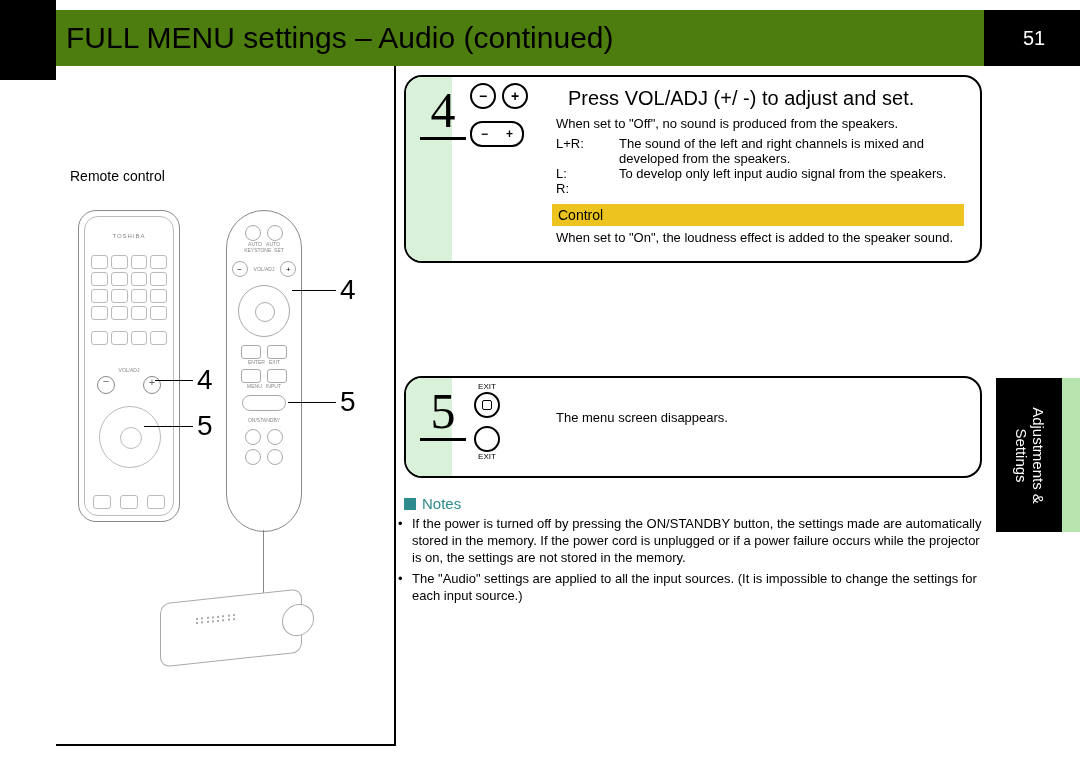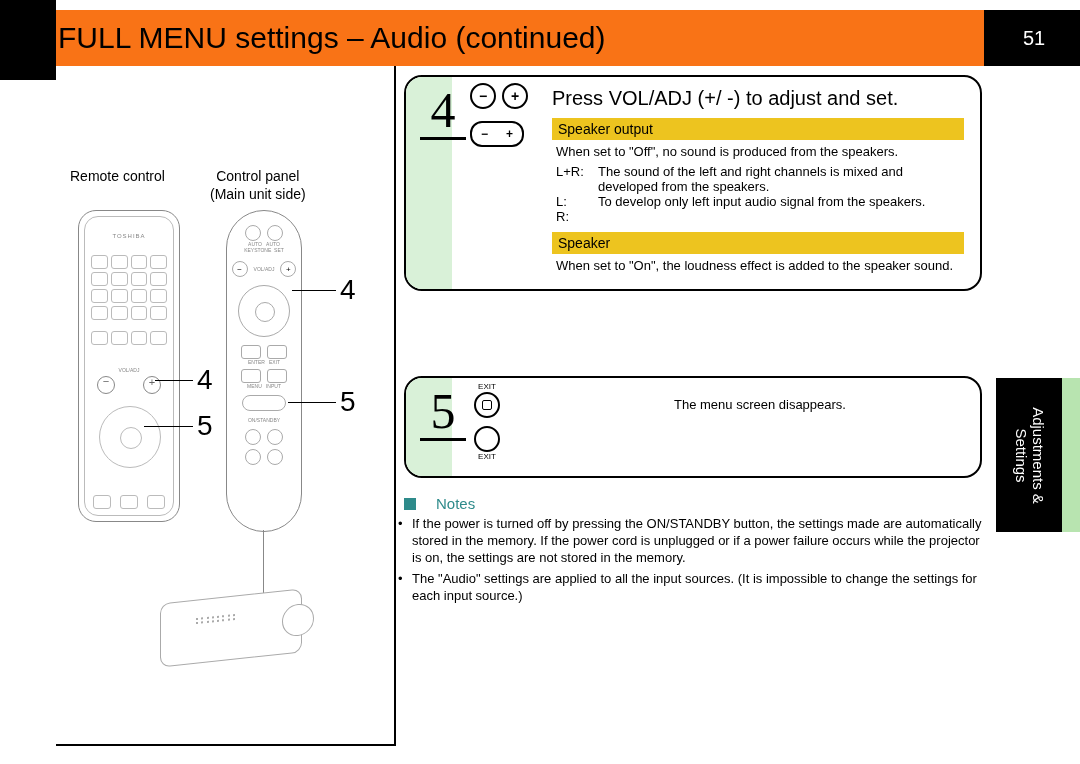--- a/index.html
+++ b/index.html
@@ -24,24 +24,24 @@
     left: 0; top: 0;
     width: 56px;
     height: 80px;
     background: #000;
   }
   
   .header-bar {
     position: absolute;
     left: 56px; top: 10px;
     width: 928px; height: 56px;
-    background: #f97316;
+    background: #4d7c0f;
     display: flex;
     align-items: center;
-    padding-left: 2px;
+    padding-left: 10px;
   }
   .header-bar h1 {
     font-size: 30px;
     font-weight: normal;
     color: #000;
     margin: 0;
   }
   
   .pagebox {
     position: absolute;
@@ -287,46 +287,46 @@
     font-size:14px; font-weight:bold;
   }
   .ic-row { display:flex; gap:6px; align-items:center; }
   .ic-label-small { font-size:8px; text-align:center; }
 
   .step-body {
     margin-left: 130px;
   }
   .step-title {
     font-size: 20px;
-    margin: 0 0 6px 0;
+    margin: 0 0 6px 16px;
   }
   .subhead {
     background: #edc41f;
     color: #000;
     font-size: 14px;
     padding: 3px 6px;
     margin-top: 8px;
   }
   .subtext {
     font-size: 13px;
     margin: 4px 0 2px 4px;
     line-height: 1.25;
   }
   .channels {
     font-size:13px;
     margin: 4px 0 0 4px;
   }
-  .channels .row { display:flex; }
+  .channels .row { display:flex;gap:21px; }
   .channels .k { min-width: 42px; }
 
   
   .notes-mark {
     position:absolute;
     left: 404px; top: 495px;
-    display:flex; align-items:center; gap:20px;
+    display:flex; align-items:center; gap:6px;
   }
   .teal-sq {
     width:12px; height:12px; background:#2e8b8b; display:inline-block;
   }
   .notes-title { color:#2e8b8b; font-size:15px; }
   .notes-list {
     position:absolute;
     left: 398px; top: 516px;
     width: 586px;
     font-size: 13px;
@@ -376,24 +376,20 @@
   </div>
   <div class="pagebox">
     <span>51</span>
   </div>
 
   <div class="vdiv"></div>
   <div class="bottom-closure"></div>
 
   <div class="left-labels">
     <span>Remote control</span>
-  </div>
-  <div class="left-labels2">
-    <span>Control panel</span><br>
-    <span>(Main unit side)</span>
   </div>
 
   <div class="remote">
     <div class="brand">TOSHIBA</div>
     <div class="small-btns">
       <div class="small-btn"></div>
         <div class="small-btn"></div>
         <div class="small-btn"></div>
         <div class="small-btn"></div>
       <div class="small-btn"></div>
@@ -511,56 +507,55 @@
     <div class="step-icons" style="top:44px;">
       <div class="ic-row">
         <span style="width:50px; height:22px; border:2px solid #000; border-radius:12px; background:#fff; display:flex; align-items:center; justify-content:space-around; font-size:12px; font-weight:bold;">
           <span>−</span>
             <span>+</span>
         </span>
       </div>
     </div>
     <div class="step-body">
       <p class="step-title">Press VOL/ADJ (+/ -) to adjust and set.</p>
-      <div class="subhead">Speaker output</div>
       <div class="subtext">When set to "Off", no sound is produced from the speakers.</div>
       <div class="channels">
         <div class="row">
             <span class="k">L+R:</span>
             <span>The sound of the left and right channels is mixed and developed from the speakers.</span>
           </div>
         <div class="row">
             <span class="k">L:</span>
             <span>To develop only left input audio signal from the speakers.</span>
           </div>
         <div class="row">
             <span class="k">R:</span>
           </div>
       </div>
-      <div class="subhead">Speaker</div>
+      <div class="subhead">Control</div>
       <div class="subtext">When set to "On", the loudness effect is added to the speaker sound.</div>
     </div>
   </div>
 
   <div class="stepbox step5" style="height:102px;">
     <div class="step-side"></div>
     <div class="step-num">5</div>
     <div class="step-num-line"></div>
     <div class="step-icons" style="top:4px; left:68px;">
       <div class="ic-label-small">EXIT</div>
       <div style="width:22px; height:22px; border:2px solid #000; border-radius:50%; background:#fff; margin:1px auto; position:relative;">
         <span style="position:absolute;left:6px;top:6px;width:8px;height:8px;border:1px solid #000;border-radius:2px;"></span>
       </div>
     </div>
     <div class="step-icons" style="top:48px; left:68px;">
       <div style="width:22px; height:22px; border:2px solid #000; border-radius:50%; background:#fff; margin:0 auto;"></div>
       <div class="ic-label-small">EXIT</div>
     </div>
     <div class="step-body" style="padding-top:6px;">
-      <div class="subtext" style="margin-top:3px;text-align:center;">The menu screen disappears.</div>
+      <div class="subtext" style="margin-top:16px;">The menu screen disappears.</div>
     </div>
   </div>
 
   <div class="notes-mark">
     <span class="teal-sq"></span>
     <span class="notes-title">Notes</span>
   </div>
   <div class="notes-list">
     <div class="nrow">
         <span class="bull">•</span>

